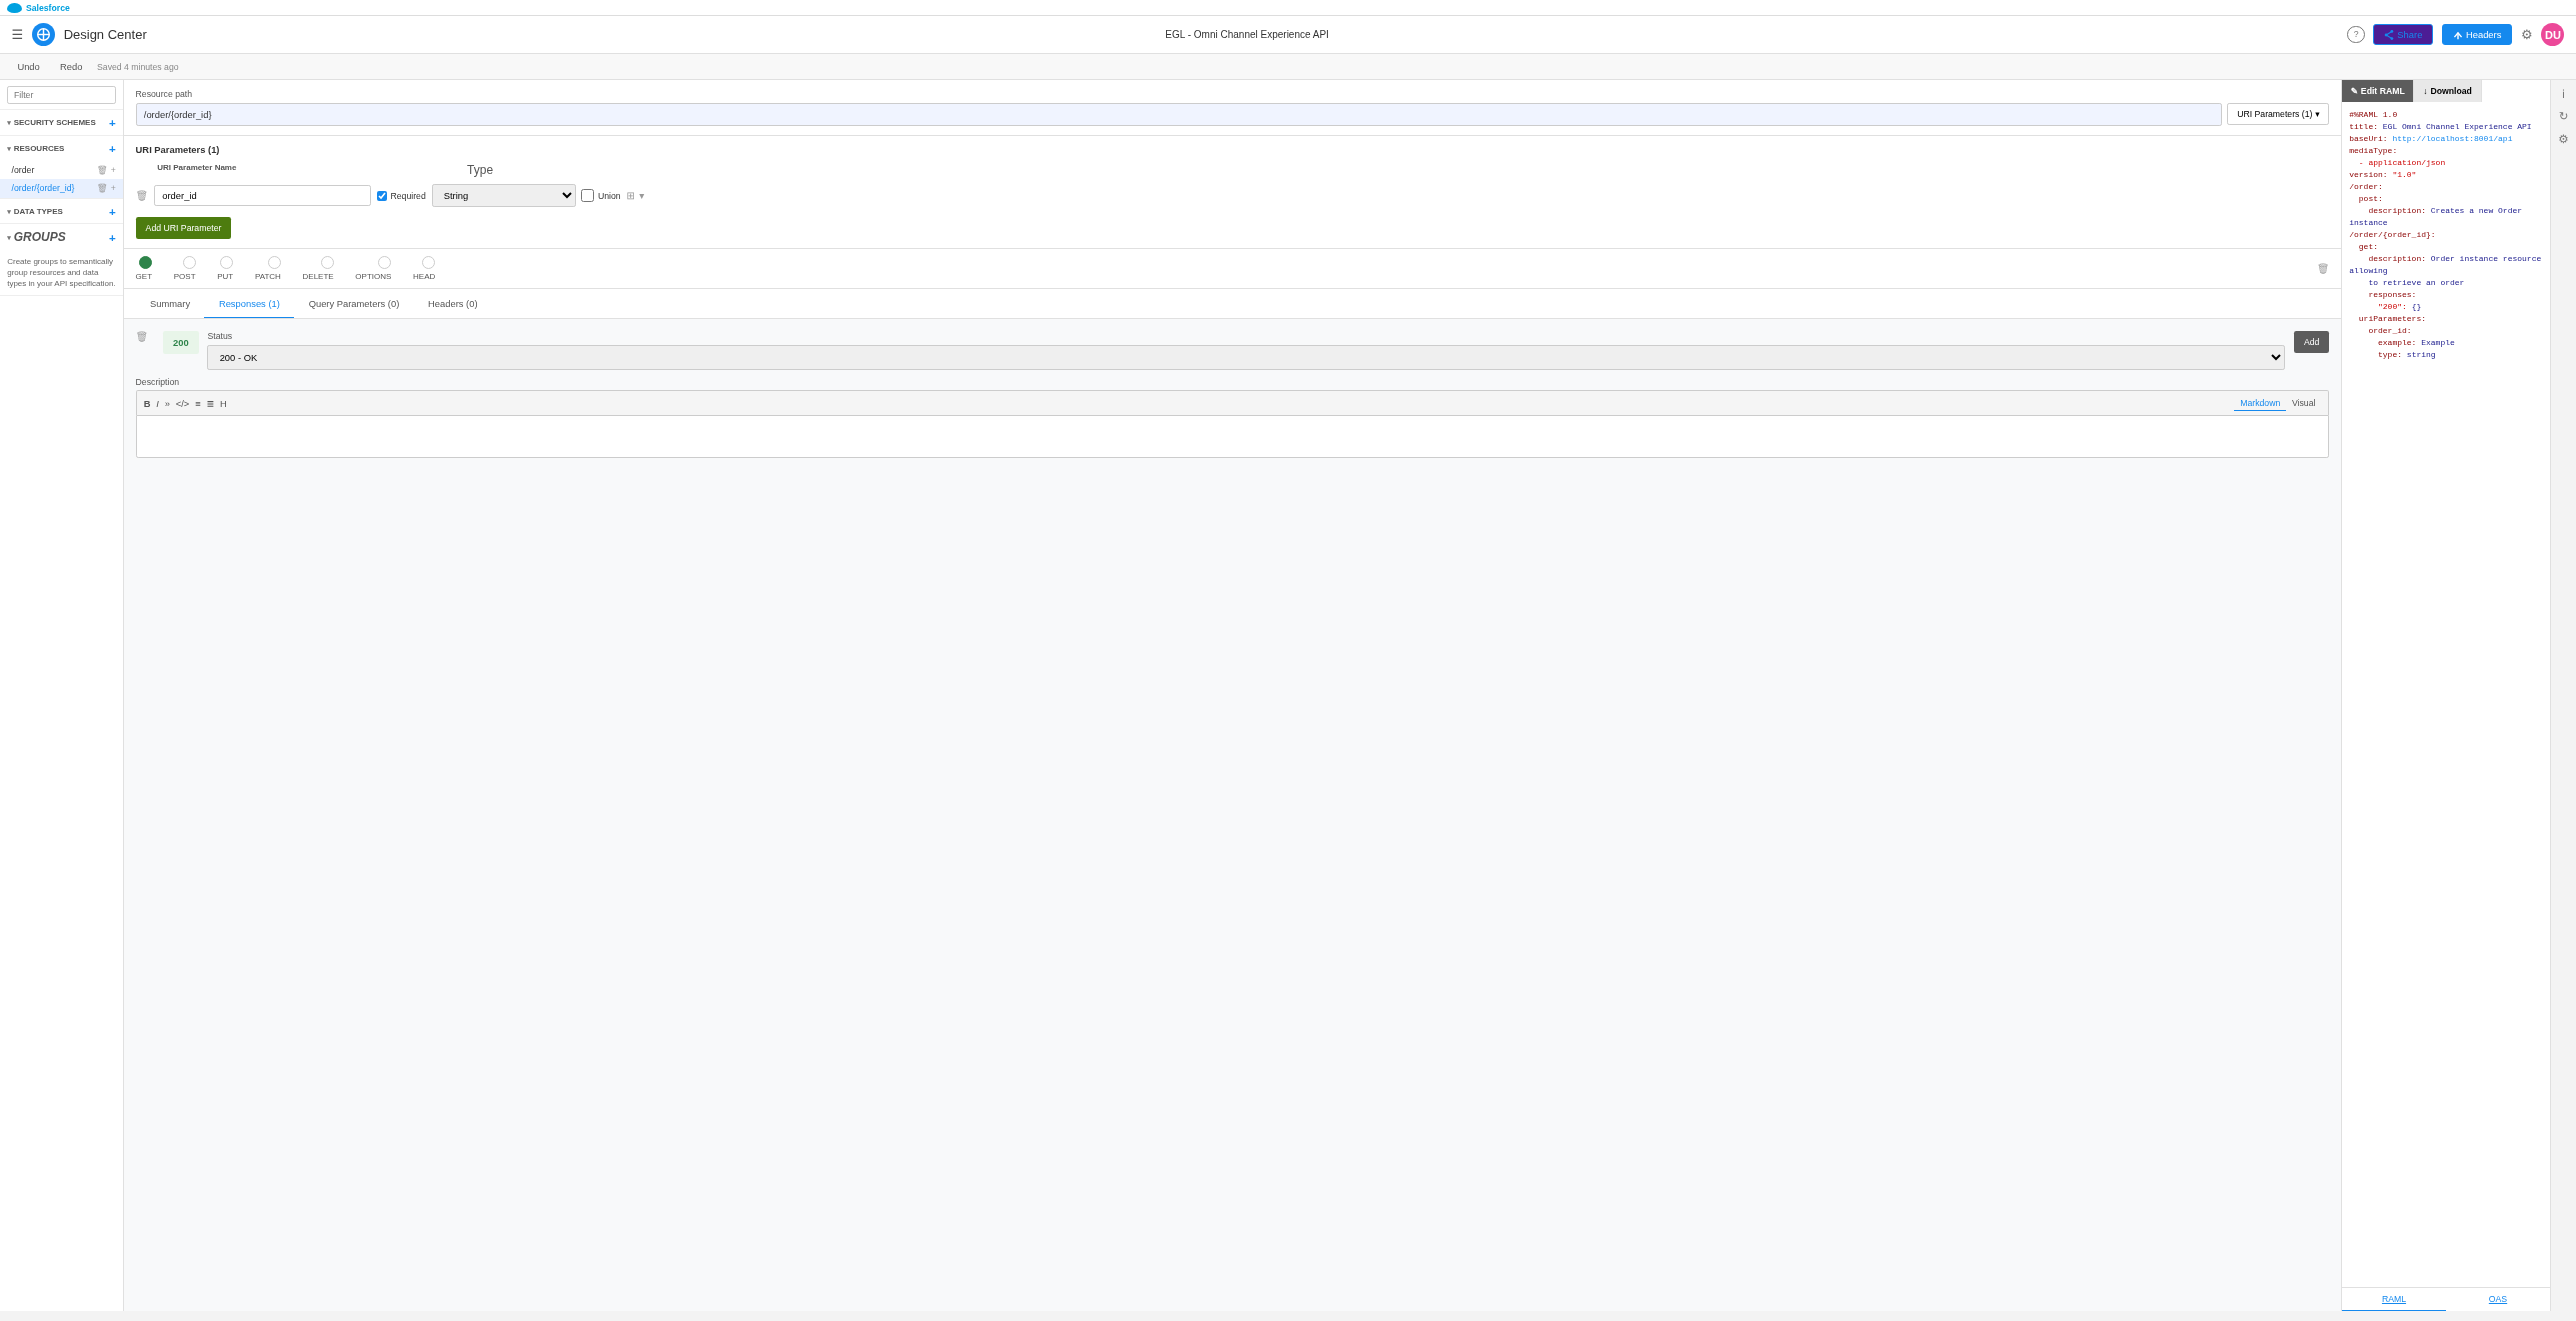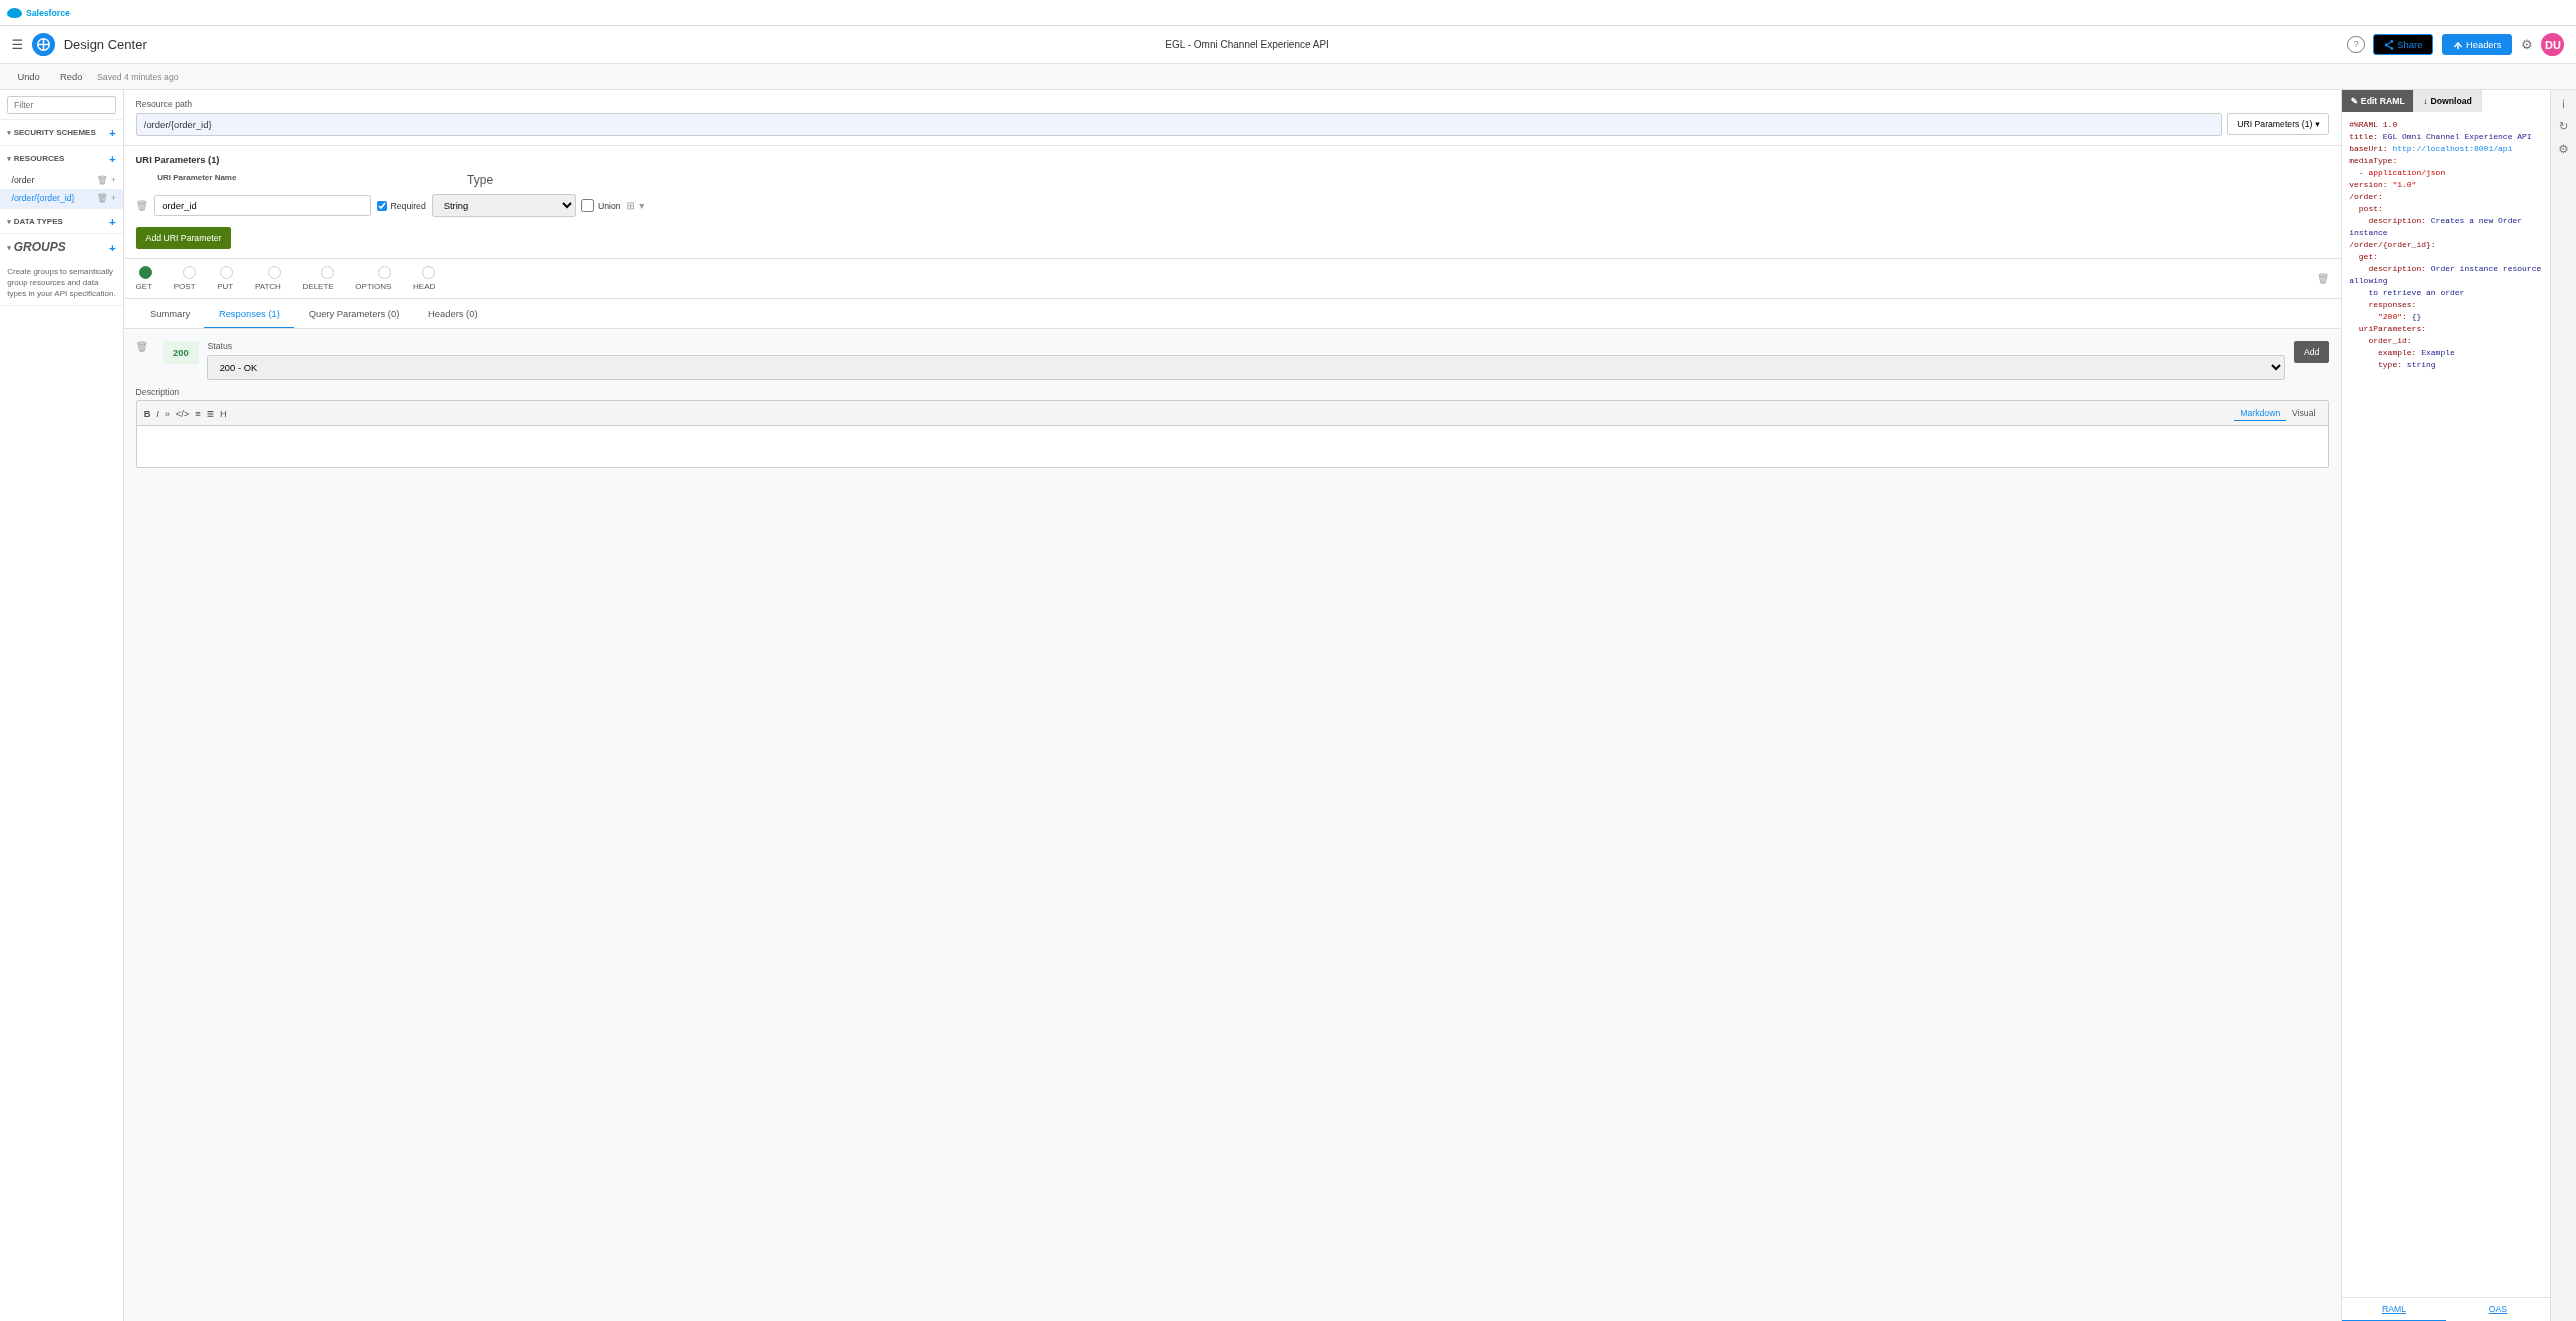--- a/index.html
+++ b/index.html
@@ -1,29 +1,29 @@
 <!DOCTYPE html>
 <html style="font-size:11.6px"><head>
   <meta charset="utf-8">
   <style>
     * { box-sizing: border-box; margin: 0; padding: 0; }
     body { font-family: -apple-system, BlinkMacSystemFont, 'Segoe UI', Arial, sans-serif; font-size: 9.4px; background: #f3f3f3; color: #333; overflow: hidden; }
 
     
-    .topbar { height: 26px; background: #fff; border-bottom: 0.7px solid #ddd; display: flex; align-items: center; padding: 0 7.2px; }
+    .topbar { height: 16px; background: #fff; border-bottom: 0.7px solid #ddd; display: flex; align-items: center; padding: 0 7.2px; }
     .topbar-logo { display: flex; align-items: center; gap: 4.3px; font-size: 8.7px; color: #00a1e0; font-weight: 600; }
     .salesforce-cloud { width: 14.4px; height: 10px; background: #00a1e0; border-radius: 50% 50% 50% 50% / 60% 60% 40% 40%; display: inline-block; }
 
     
     .navbar { height: 38px; background: #fff; border-bottom: 0.7px solid #e0e0e0; display: flex; align-items: center; padding: 0 11.6px; gap: 8.7px; }
     .hamburger-icon { cursor: pointer; font-size: 13px; color: #555; }
     .brand-icon { width: 23px; height: 23px; background: #1589ee; border-radius: 50%; display: flex; align-items: center; justify-content: center; color: white; font-weight: bold; font-size: 10px; }
     .brand-name { font-size: 13px; font-weight: 300; color: #333; }
     .navbar-right { display: flex; align-items: center; gap: 8.7px; }
-    .btn-share { background: #000000; border: 0.7px solid #1589ee; color: #1589ee; padding: 4.3px 10px; border-radius: 2.9px; cursor: pointer; font-size: 9.4px; display: flex; align-items: center; gap: 2.9px; }
+    .btn-share { background: #4c1d95; border: 0.7px solid #1589ee; color: #1589ee; padding: 4.3px 10px; border-radius: 2.9px; cursor: pointer; font-size: 9.4px; display: flex; align-items: center; gap: 2.9px; }
     .btn-publish { background: #1589ee; border: 0.7px solid #1589ee; color: #fff; padding: 4.3px 10px; border-radius: 2.9px; cursor: pointer; font-size: 9.4px; display: flex; align-items: center; gap: 2.9px; }
     .settings-icon { color: #777; font-size: 13px; cursor: pointer; }
     .help-icon { width: 17.3px; height: 17.3px; border: 0.7px solid #777; border-radius: 50%; display: flex; align-items: center; justify-content: center; color: #777; font-size: 8.7px; cursor: pointer; }
     .user-avatar { width: 23px; height: 23px; background: #ec4899; border-radius: 50%; display: flex; align-items: center; justify-content: center; color: white; font-weight: bold; font-size: 11px; }
 
     
     .editbar { height: 26px; background: #f8f8f8; border-bottom: 0.7px solid #e0e0e0; display: flex; align-items: center; padding: 0 11.6px; gap: 8.7px; }
     .editbar-btn { background: none; border: none; color: #555; cursor: pointer; font-size: 9.4px; padding: 2.9px 5.8px; }
     .editbar-saved { color: #888; font-size: 8.7px; }
 

